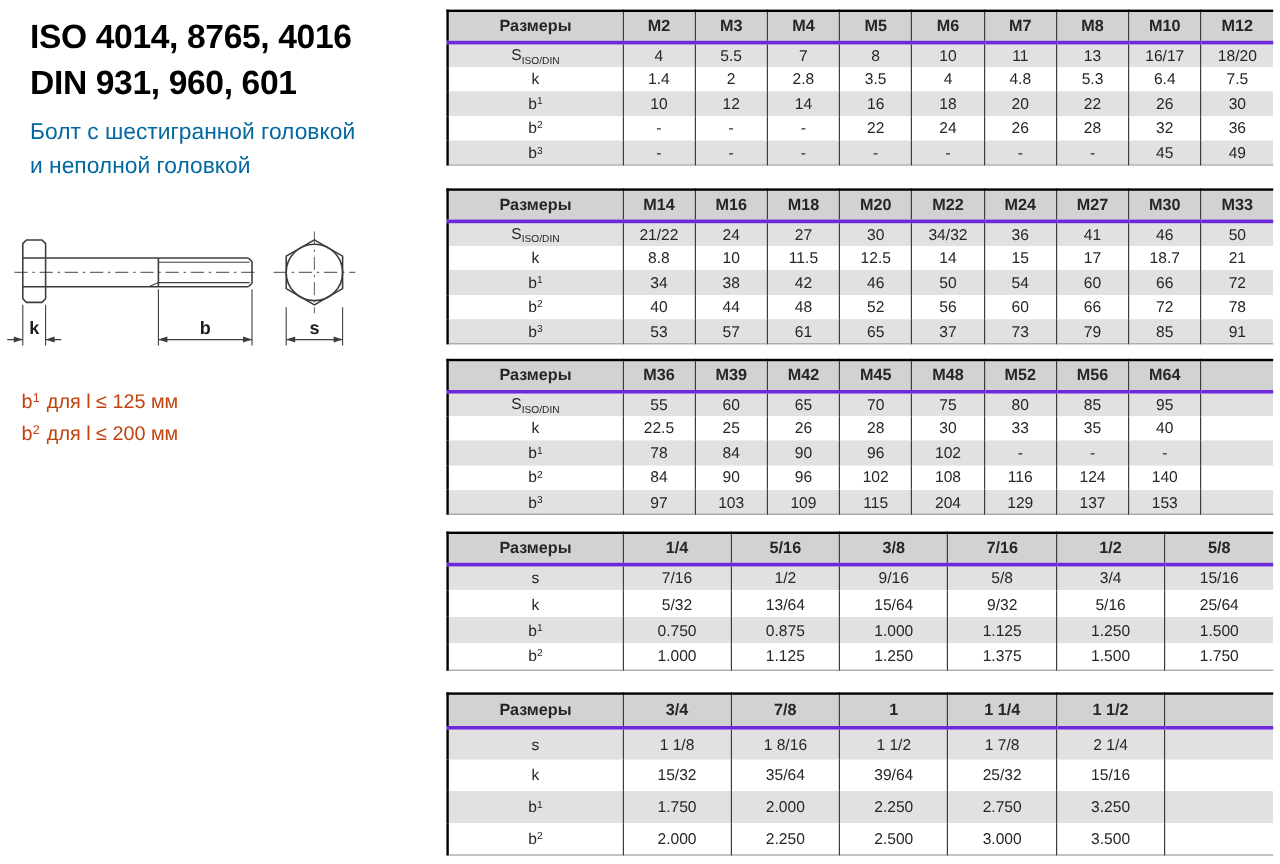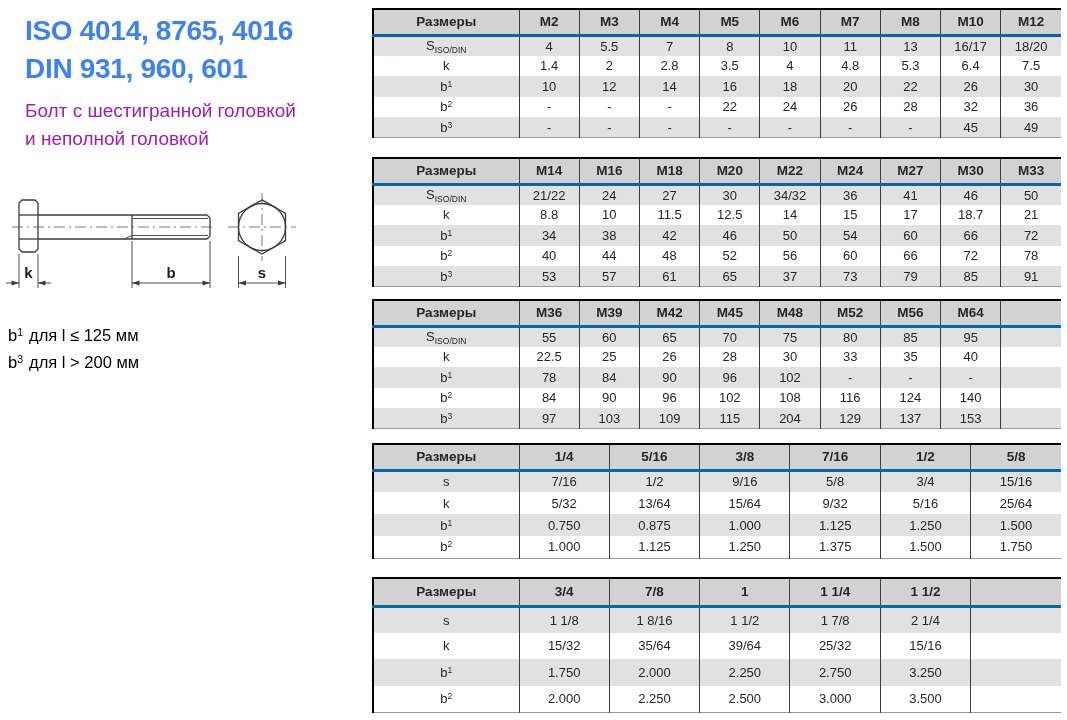--- a/index.html
+++ b/index.html
@@ -3,43 +3,43 @@
 <meta charset="utf-8">
 <style>
   html,body{margin:0;padding:0;background:#ffffff;}
   .page{
     position:relative;width:1067px;height:720px;background:#fff;overflow:hidden;
     font-family:"Liberation Sans","DejaVu Sans",sans-serif;color:#1c1c1c;
   }
   
   .left-panel{position:absolute;left:0;top:0;width:370px;height:720px;}
   .std-title{position:absolute;left:25px;top:12px;font-size:28px;font-weight:bold;
-    line-height:1.34;letter-spacing:-0.3px;color:#3b82f6;}
-  .subtitle{position:absolute;left:25px;top:97px;font-size:19px;line-height:1.45;color:#a21caf;}
+    line-height:1.34;letter-spacing:-0.3px;color:#000000;}
+  .subtitle{position:absolute;left:25px;top:97px;font-size:19px;line-height:1.45;color:#0369a1;}
   .bolt-svg{position:absolute;left:4px;top:188px;}
-  .notes{position:absolute;left:8px;top:322px;font-size:16.5px;line-height:1.62;color:#000000;}
+  .notes{position:absolute;left:18px;top:322px;font-size:16.5px;line-height:1.62;color:#c2410c;}
   .note-line{white-space:nowrap;}
   .note-line sup{font-size:10.5px;vertical-align:5px;}
   .note-text{margin-left:6px;}
   
   .tbl-slot{position:absolute;left:372px;width:692px;}
   .tpos0{top:8px;}  .tpos1{top:157px;} .tpos2{top:299px;} .tpos3{top:443px;} .tpos4{top:577px;}
   table.dim-table{
     border-collapse:collapse;table-layout:fixed;width:688px;
     border-left:2px solid #000;border-top:2px solid #000;border-bottom:1px solid #9a9a9a;
     font-size:13px;color:#262626;
   }
   .dim-table th,.dim-table td{
     border-left:1px solid #3c3c3c;text-align:center;vertical-align:middle;
     padding:0 2px;font-weight:normal;overflow:hidden;white-space:nowrap;
   }
   .dim-table th:first-child,.dim-table td:first-child{border-left:none;}
   .dim-table thead th{
     background:var(--header-bg,#d2d2d2);font-weight:bold;font-size:13.5px;
-    border-bottom:3px solid #0369a1;
+    border-bottom:3px solid #6d28d9;
   }
   .dim-table tbody tr.stripe{background:var(--stripe-bg,#e1e1e1);}
   .dim-table .row-label sub{font-size:8.5px;vertical-align:-3px;letter-spacing:0;}
   .dim-table .row-label sup{font-size:8.5px;vertical-align:4px;}
   .sz0 thead tr,.sz1 thead tr,.sz2 thead tr{height:26px;}
   .sz0 tbody tr,.sz1 tbody tr,.sz2 tbody tr{height:20.5px;}
   .sz3 thead tr{height:26px;} .sz3 tbody tr{height:22px;}
   .sz4 thead tr{height:28px;} .sz4 tbody tr{height:26.5px;}
   
   .dln{stroke:#3c3c3c;fill:none;stroke-width:1.3;}
@@ -121,21 +121,21 @@
         <path class="arr" d="M281.5,95 L274,92.5 L274,97.5 Z"></path>
         <text class="dimtxt" x="258" y="90" text-anchor="middle">s</text>
       </g>
     </svg>
 
     <div class="notes">
       <div class="note-line">
         <span><span>b</span><sup>1</sup></span><span class="note-text">для l ≤ 125 мм</span>
       </div>
       <div class="note-line">
-        <span><span>b</span><sup>3</sup></span><span class="note-text">для l &gt; 200 мм</span>
+        <span><span>b</span><sup>2</sup></span><span class="note-text">для l ≤ 200 мм</span>
       </div>
     </div>
   </div>
 
   <div class="tbl-slot tpos0">
       <table class="dim-table sz0">
         <colgroup>
           <col style="width: 146px;">
           <col style="width: 60.2222px;">
           <col style="width: 60.2222px;">

